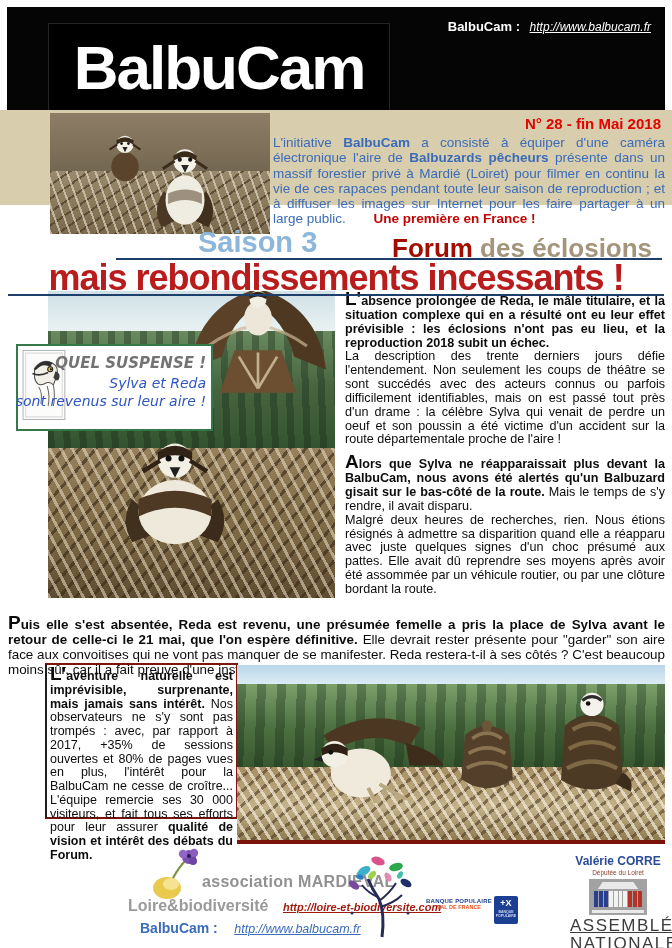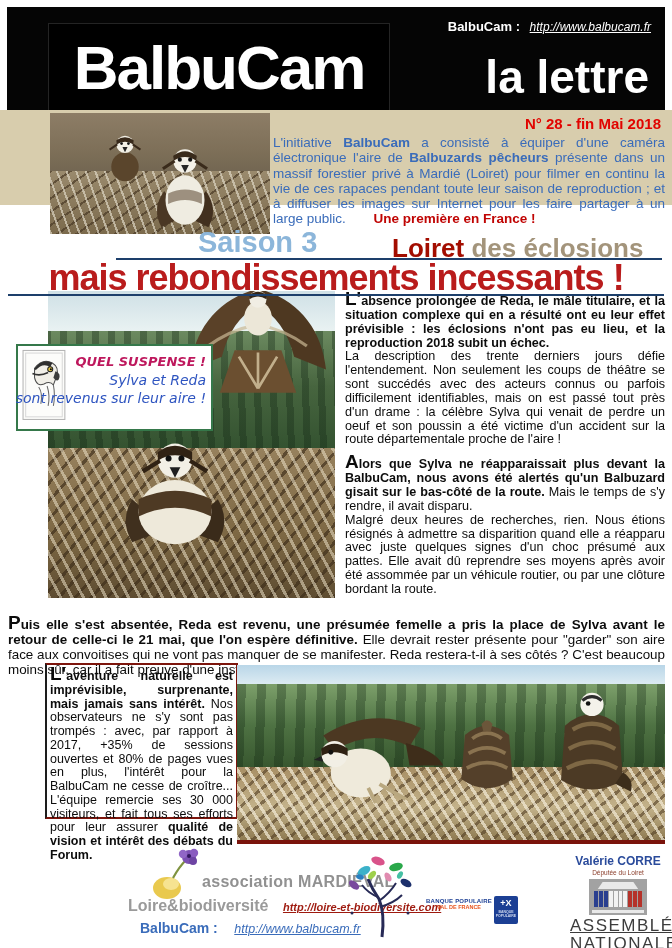--- a/index.html
+++ b/index.html
@@ -71,21 +71,21 @@
       repeating-linear-gradient(-40deg, rgba(84,64,38,.6) 0 3px, rgba(0,0,0,0) 3px 11px),
       linear-gradient(180deg,#a78e64,#c3b28a 55%,#8f7b52); }
   .bird { position:absolute; }
 
   
   .badge { left:16px; top:344px; width:193px; height:83px; background:#fff;
     border:2px solid #35784a; z-index:8; }
   .badge-art { position:absolute; left:4px; top:3px; }
   .badge-text { position:absolute; right:5px; top:8px; text-align:right;
     font-family:"DejaVu Sans", sans-serif; font-style:italic; line-height:1.3; }
-  .badge-l1 { color:#be185d; font-weight:bold; font-size:13px; white-space:nowrap; }
+  .badge-l1 { color:#737373; font-weight:bold; font-size:15px; white-space:nowrap; }
   .badge-l2, .badge-l3 { color:#2f55c0; font-size:14px; white-space:nowrap; }
 
   
   .col-right { left:345px; top:291px; width:320px; }
   .bodytext { font-size:12.6px; line-height:1.1; text-align:justify; color:#0c0c0c; margin:0 0 7px 0; }
   .cap { font-size:19px; font-weight:bold; line-height:.8; }
   .lead { font-weight:bold; }
   .para-wide { left:8px; top:602px; width:657px; font-size:13.4px; line-height:1.1; text-align:justify; color:#0c0c0c; }
   .stats-box { left:45px; top:663px; width:193px; height:156px; box-sizing:border-box;
     border:2px solid #7d150c; border-left-color:#1d1d1d; padding:1px 3px 0 3px;
@@ -127,21 +127,20 @@
 <div class="page">
 
   <div class="abs masthead">
     <div class="mast-box">
       <span class="mast-title">BalbuCam</span>
     </div>
     <div class="site-line">
       <span class="site-label">BalbuCam :</span>
       <span class="site-url">http://www.balbucam.fr</span>
     </div>
-    <div class="mast-sub">la lettre</div>
   </div>
 
   <div class="abs band">
     <div class="issue">N° 28 - fin Mai 2018</div>
     <div class="intro">
       <span>L'initiative </span><b>BalbuCam</b><span> a consisté à équiper d'une caméra électronique l'aire de </span><b>Balbuzards pêcheurs</b><span> présente dans un massif forestier privé à Mardié (Loiret) pour filmer en continu la vie de ces rapaces pendant toute leur saison de reproduction ; et à diffuser les images sur Internet pour les faire partager à un large public.   </span><span class="first-fr">Une première en France !</span>
     </div>
   </div>
 
   <div class="abs photo photo1">
@@ -164,21 +163,21 @@
       <path d="M20 13 Q30 6 40 13 L40 18 Q30 12 20 18 Z" fill="#38291a"></path>
       <path d="M21 18 L12 24 M39 18 L48 24" stroke="#38291a" stroke-width="2.4" fill="none"></path>
       <circle cx="26" cy="17" r="1.6" fill="#121212"></circle>
         <circle cx="34" cy="17" r="1.6" fill="#121212"></circle>
       <path d="M27 21 L33 21 L30 27 Z" fill="#232323"></path>
     </svg>
   </div>
 
   <div class="abs season">Saison 3</div>
   <div class="abs echec-row">
-    <span class="echec">Loiret</span><span class="eclosions"> des éclosions</span>
+    <span class="echec">Forum</span><span class="eclosions"> des éclosions</span>
   </div>
   <div class="abs hline1"></div>
   <div class="abs head-main">mais rebondissements incessants !</div>
   <div class="abs hline2"></div>
 
   <div class="abs photo photo2">
     <div class="p2-sky"></div>
     <div class="p2-forest"></div>
     <div class="p2-nest"></div>
     <svg class="bird" style="right:-8px; top:-10px;" width="170" height="130" viewBox="0 0 160 120">

